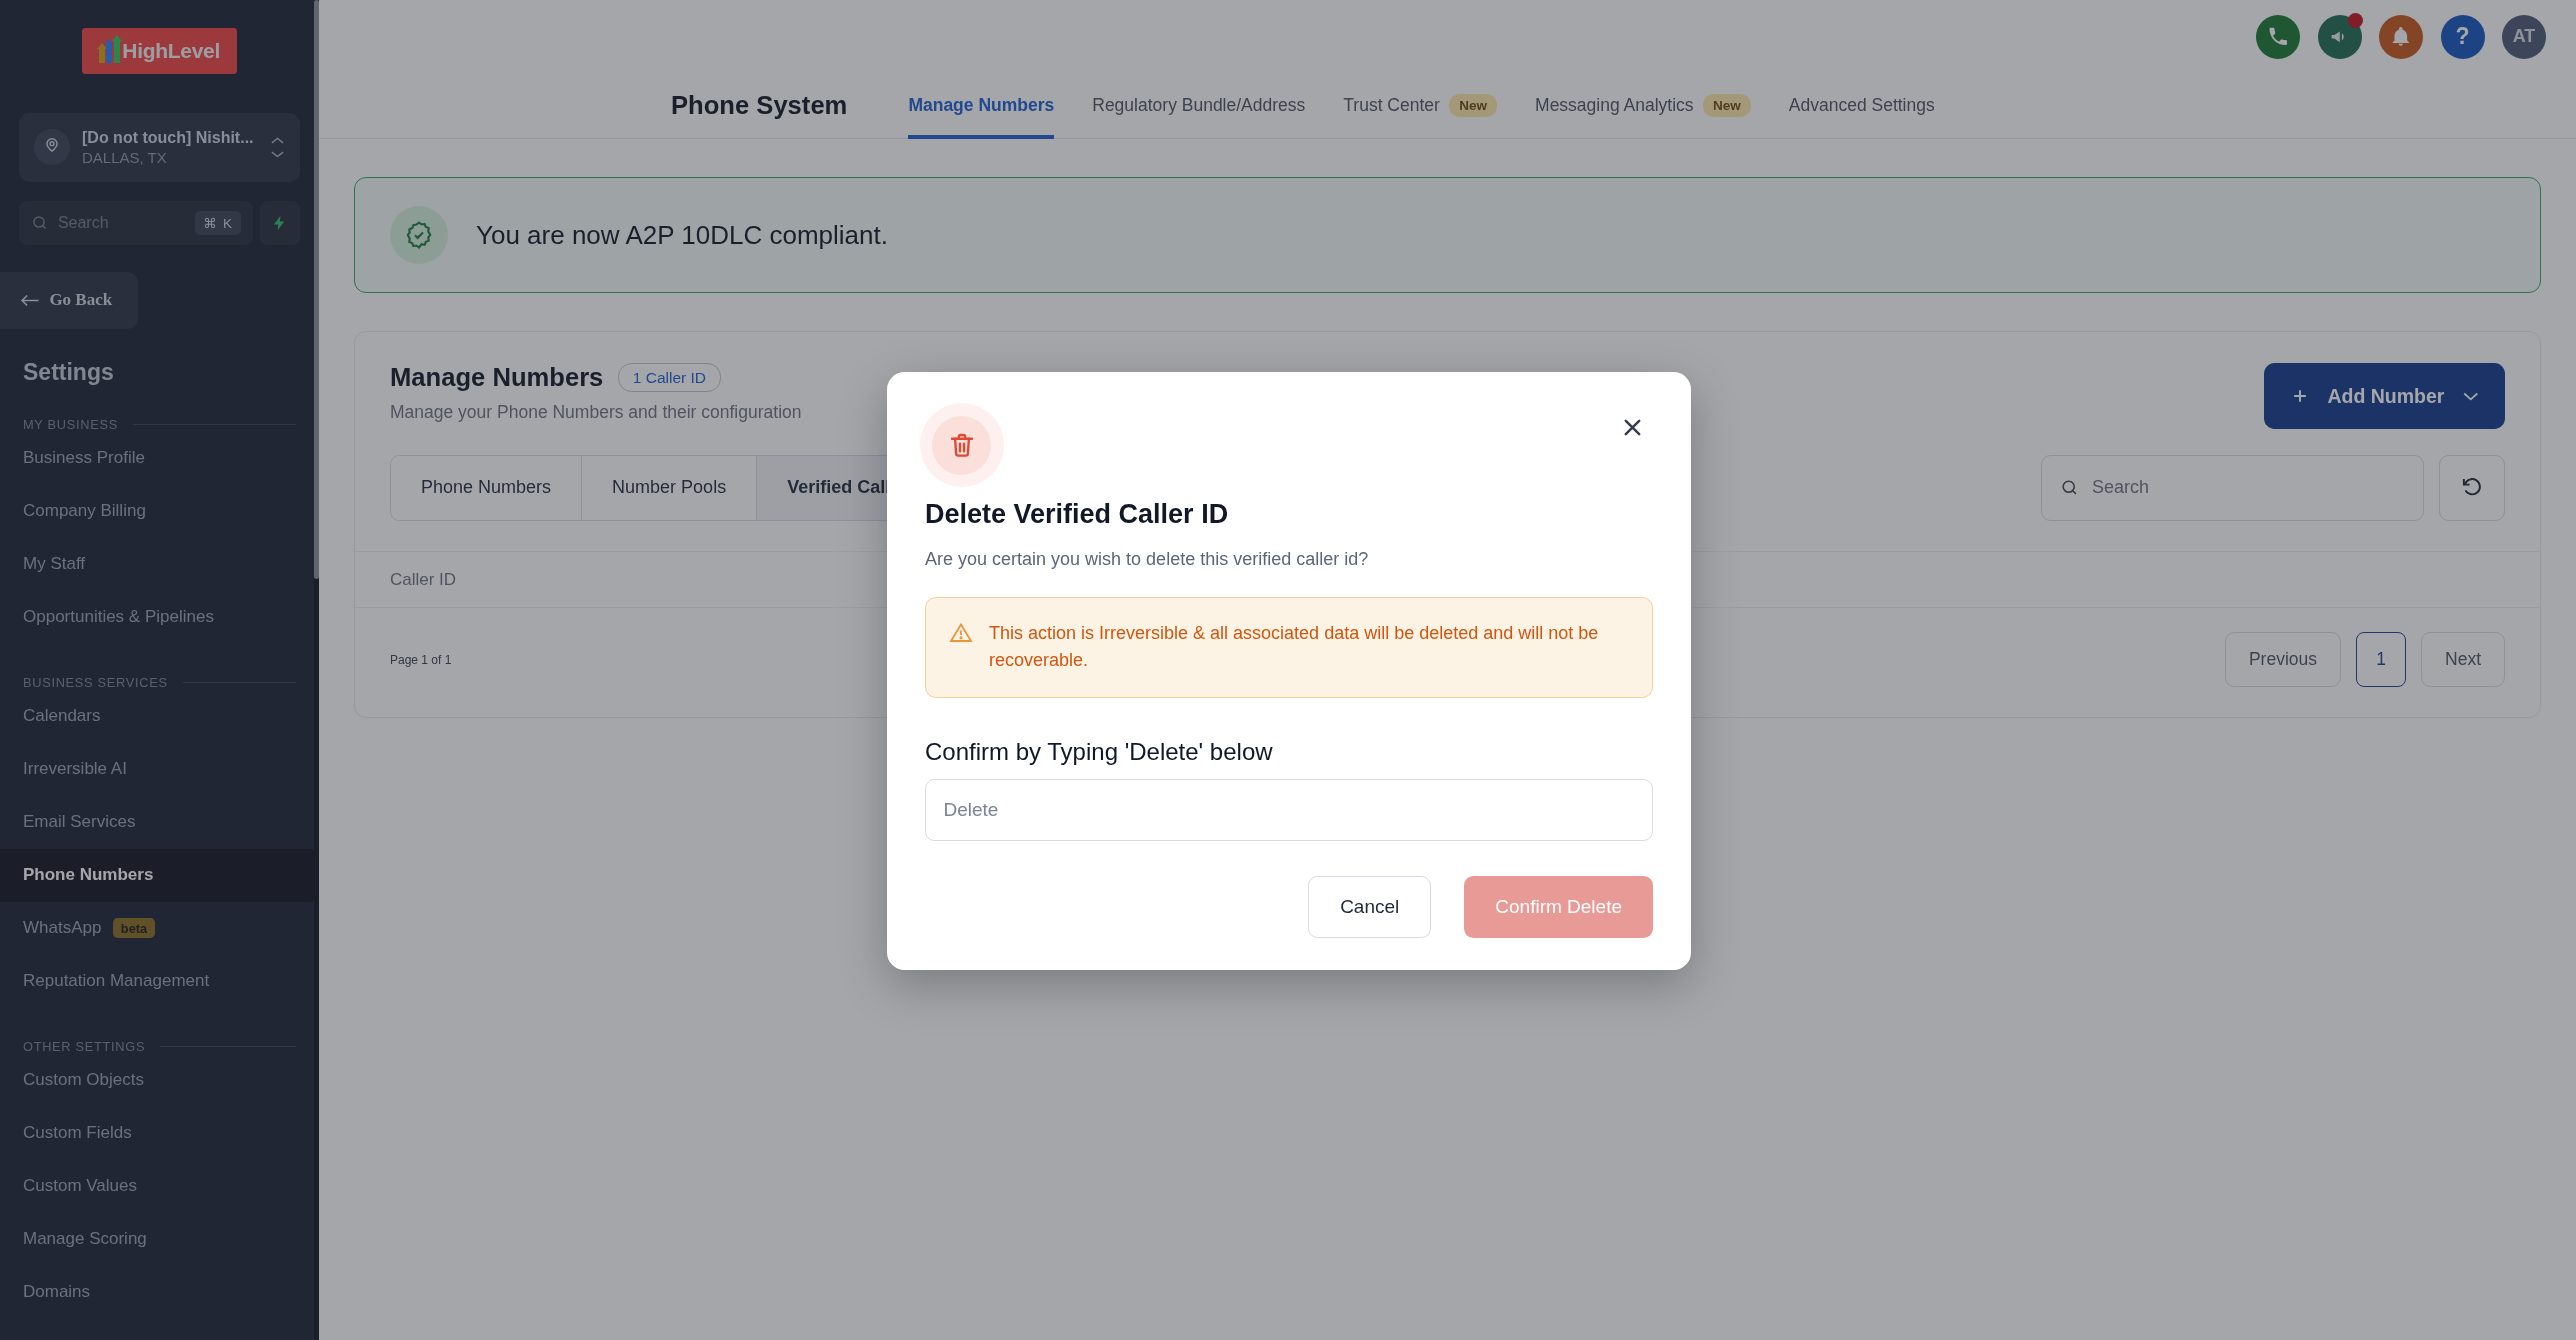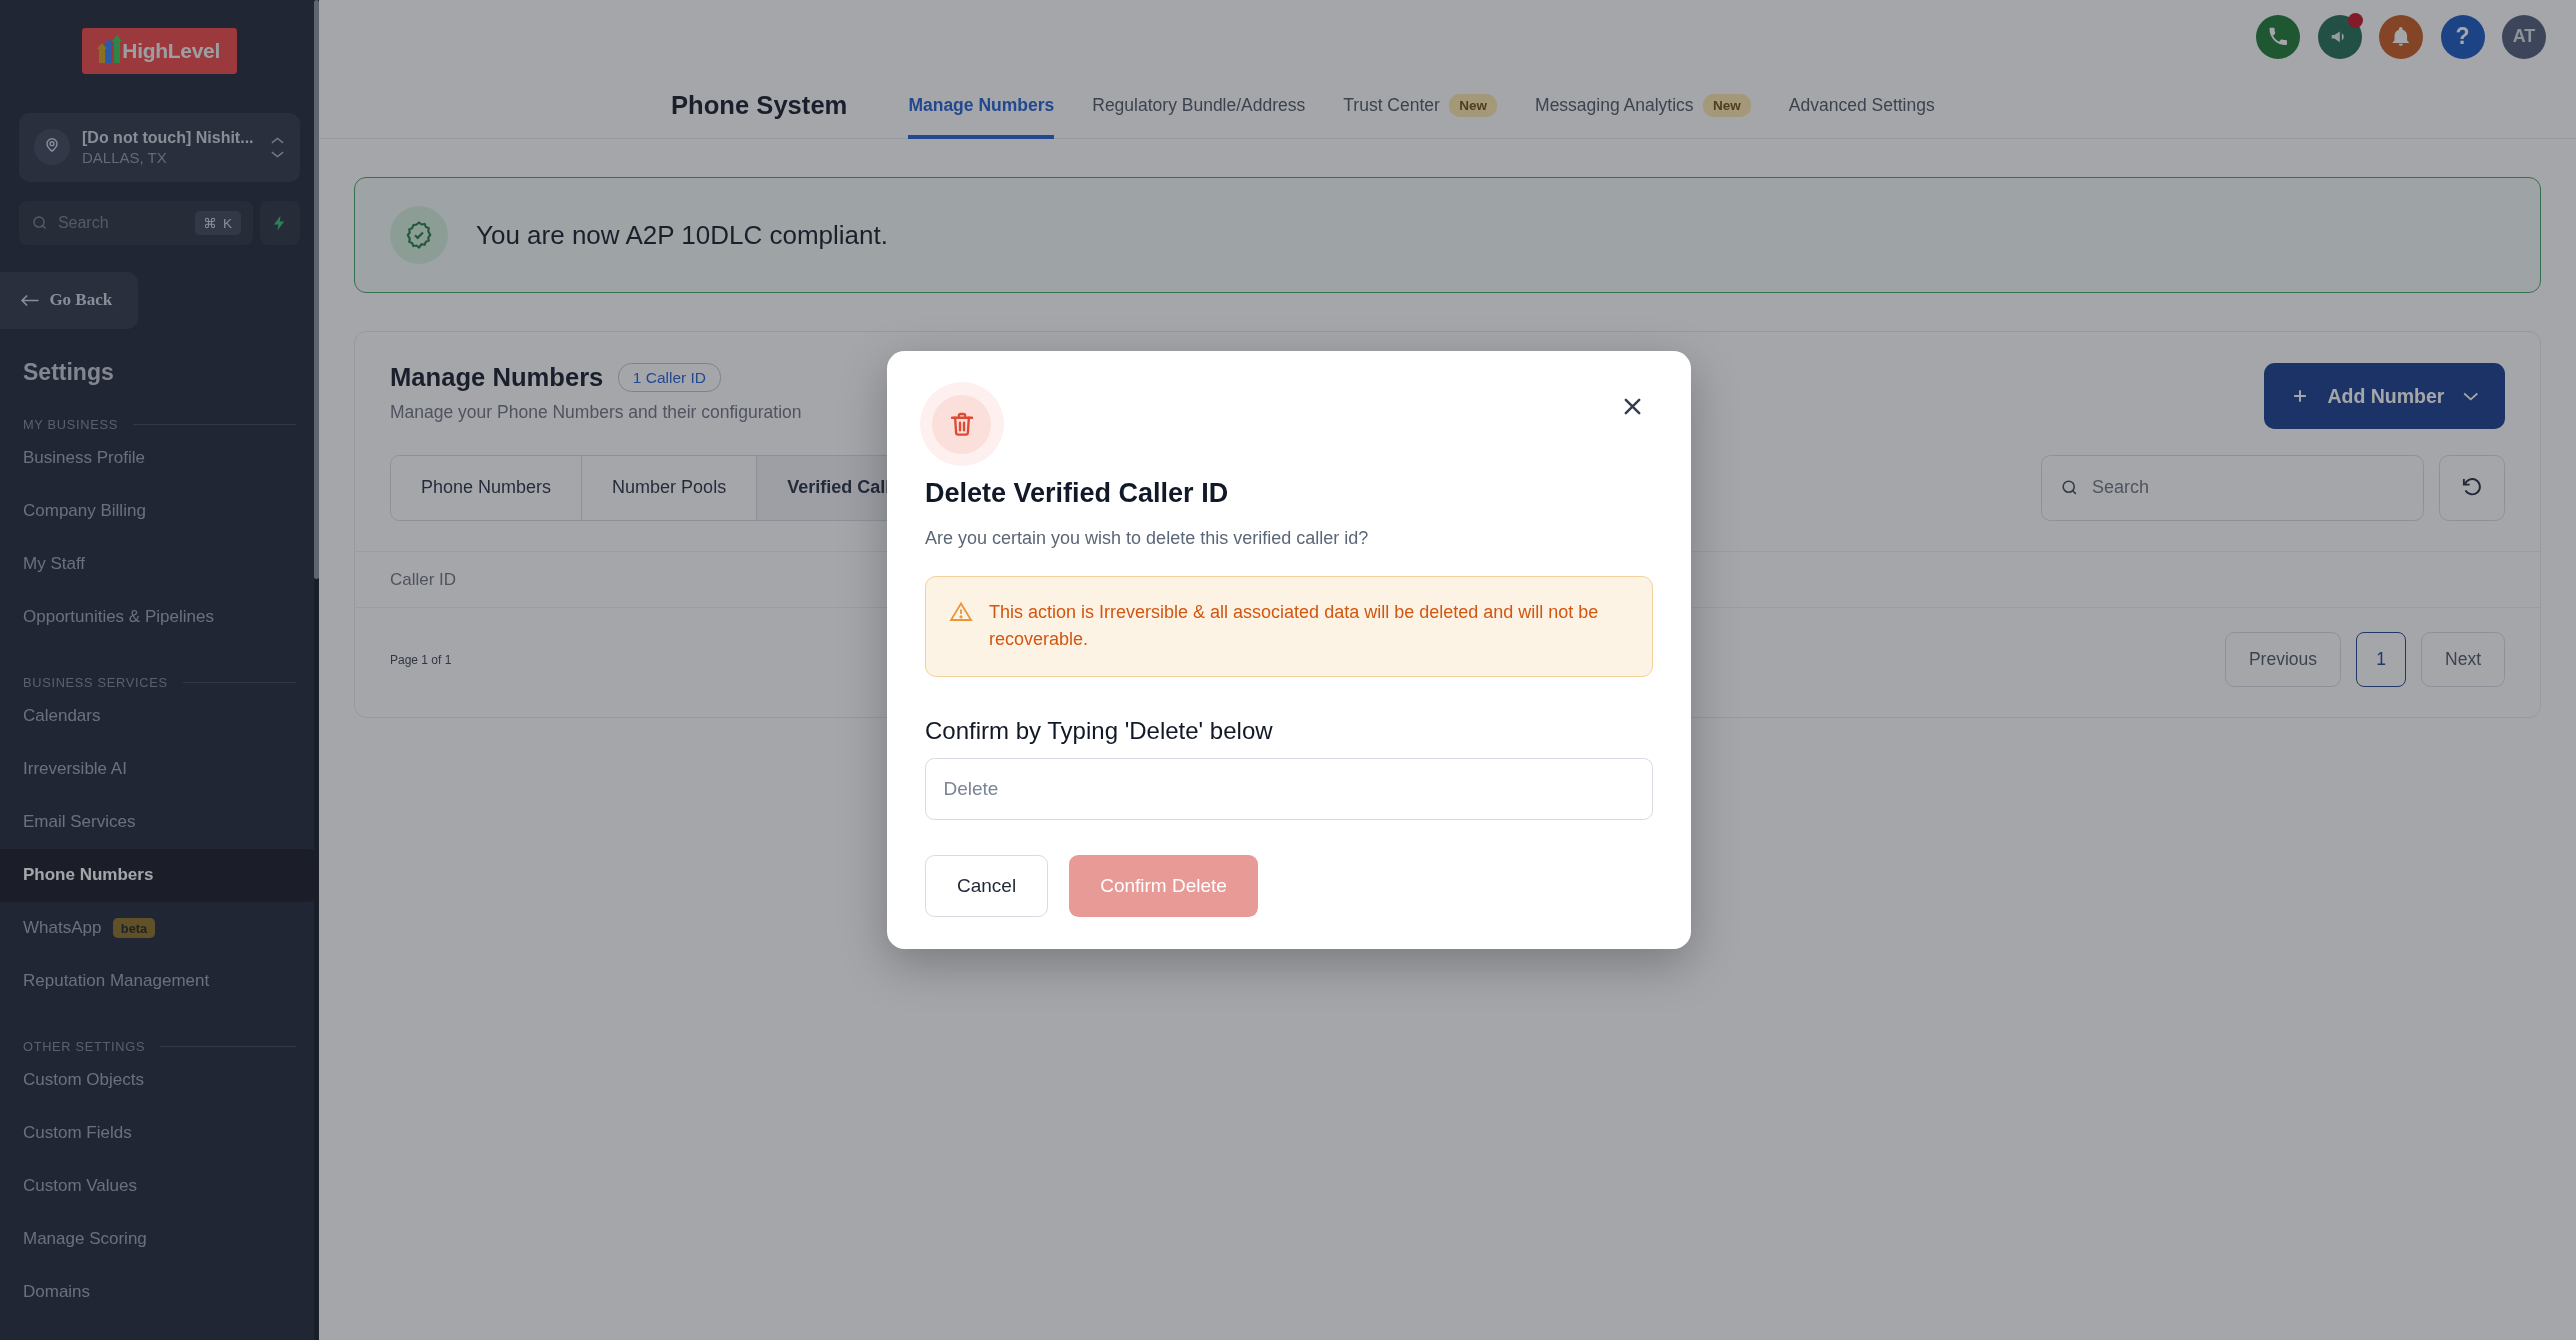--- a/index.html
+++ b/index.html
@@ -138,42 +138,42 @@
   .tbl-foot { display:flex; align-items:center; justify-content:space-between; padding: 24px 35px 30px 35px; }
   .tbl-foot .pg { font-size: 12px; color:#374151; }
   .pager { display:flex; align-items:center; gap: 15px; }
   .pbtn { border:0.7px solid #d7dbe3; border-radius: 9.4px; height: 55px; padding: 0 23px; display:flex; align-items:center; font-size: 17.5px; color:#4b5563; }
   .pnum { border:1.3px solid #1e3f8f; color:#1e3f8f; border-radius: 8px; height: 55px; width: 50px; display:flex; align-items:center; justify-content:center; font-size:17.5px; }
 
   
   .overlay { position:absolute; inset:0; background: rgba(40,44,52,0.42); z-index: 50; }
   .modal {
     position:absolute; z-index: 60;
-    left: 887px; top: 351px; width: 804px;
+    left: 887px; top: 372px; width: 804px;
     background:#fff; border-radius: 17.5px;
     box-shadow: 0 15px 47px rgba(0,0,0,0.26);
     padding: 35px 38px 32px 38px;
   }
   .m-top { display:flex; align-items:flex-start; justify-content:space-between; }
   .m-ic-outer { width: 84px; height:84px; border-radius:50%; background:#fdf0ee; display:flex; align-items:center; justify-content:center; margin: -4px 0 0 -5.4px; }
   .m-ic-inner { width: 59px; height:59px; border-radius:50%; background:#fbdfda; display:flex; align-items:center; justify-content:center; }
   .m-close { padding: 9.4px; }
   .m-title { font-size: 27px; font-weight: 600; color:#111827; margin-top: 12px; }
   .m-sub { font-size: 18px; color:#5b6677; margin-top: 19px; }
   .m-warn {
     margin-top: 27px; background:#fdf3e5; border:0.7px solid #f3cf9a; border-radius: 10.8px;
     padding: 21.6px 23px; display:flex; gap: 16px; align-items:flex-start;
   }
   .m-warn p { color:#d1560f; font-size: 18px; line-height: 1.55; }
   .m-label { margin-top: 40px; font-size: 24px; color:#111827; }
   .m-input {
     margin-top: 13.5px; height: 62px; border:0.7px solid #d7dbe3; border-radius: 9.4px;
     display:flex; align-items:center; padding: 0 17.5px; color:#7a8494; font-size: 19px;
   }
-  .m-actions { margin-top: 35px; display:flex; justify-content:flex-start; gap: 21px; }
+  .m-actions { margin-top: 35px; display:flex; justify-content:flex-end; gap: 33px; }
   .btn-cancel { border:0.7px solid #d7dbe3; border-radius: 9.4px; height: 62px; padding: 0 31px; display:flex; align-items:center; font-size: 19px; color:#1f2937; background:#fff; }
   .btn-delete { background:#e89a96; color:#fff; border-radius: 9.4px; height: 62px; padding: 0 31px; display:flex; align-items:center; font-size: 19px; }
 </style>
 </head>
 <body>
 
 <div class="app">
 
   <aside class="sidebar">
     <div class="logo-wrap">

